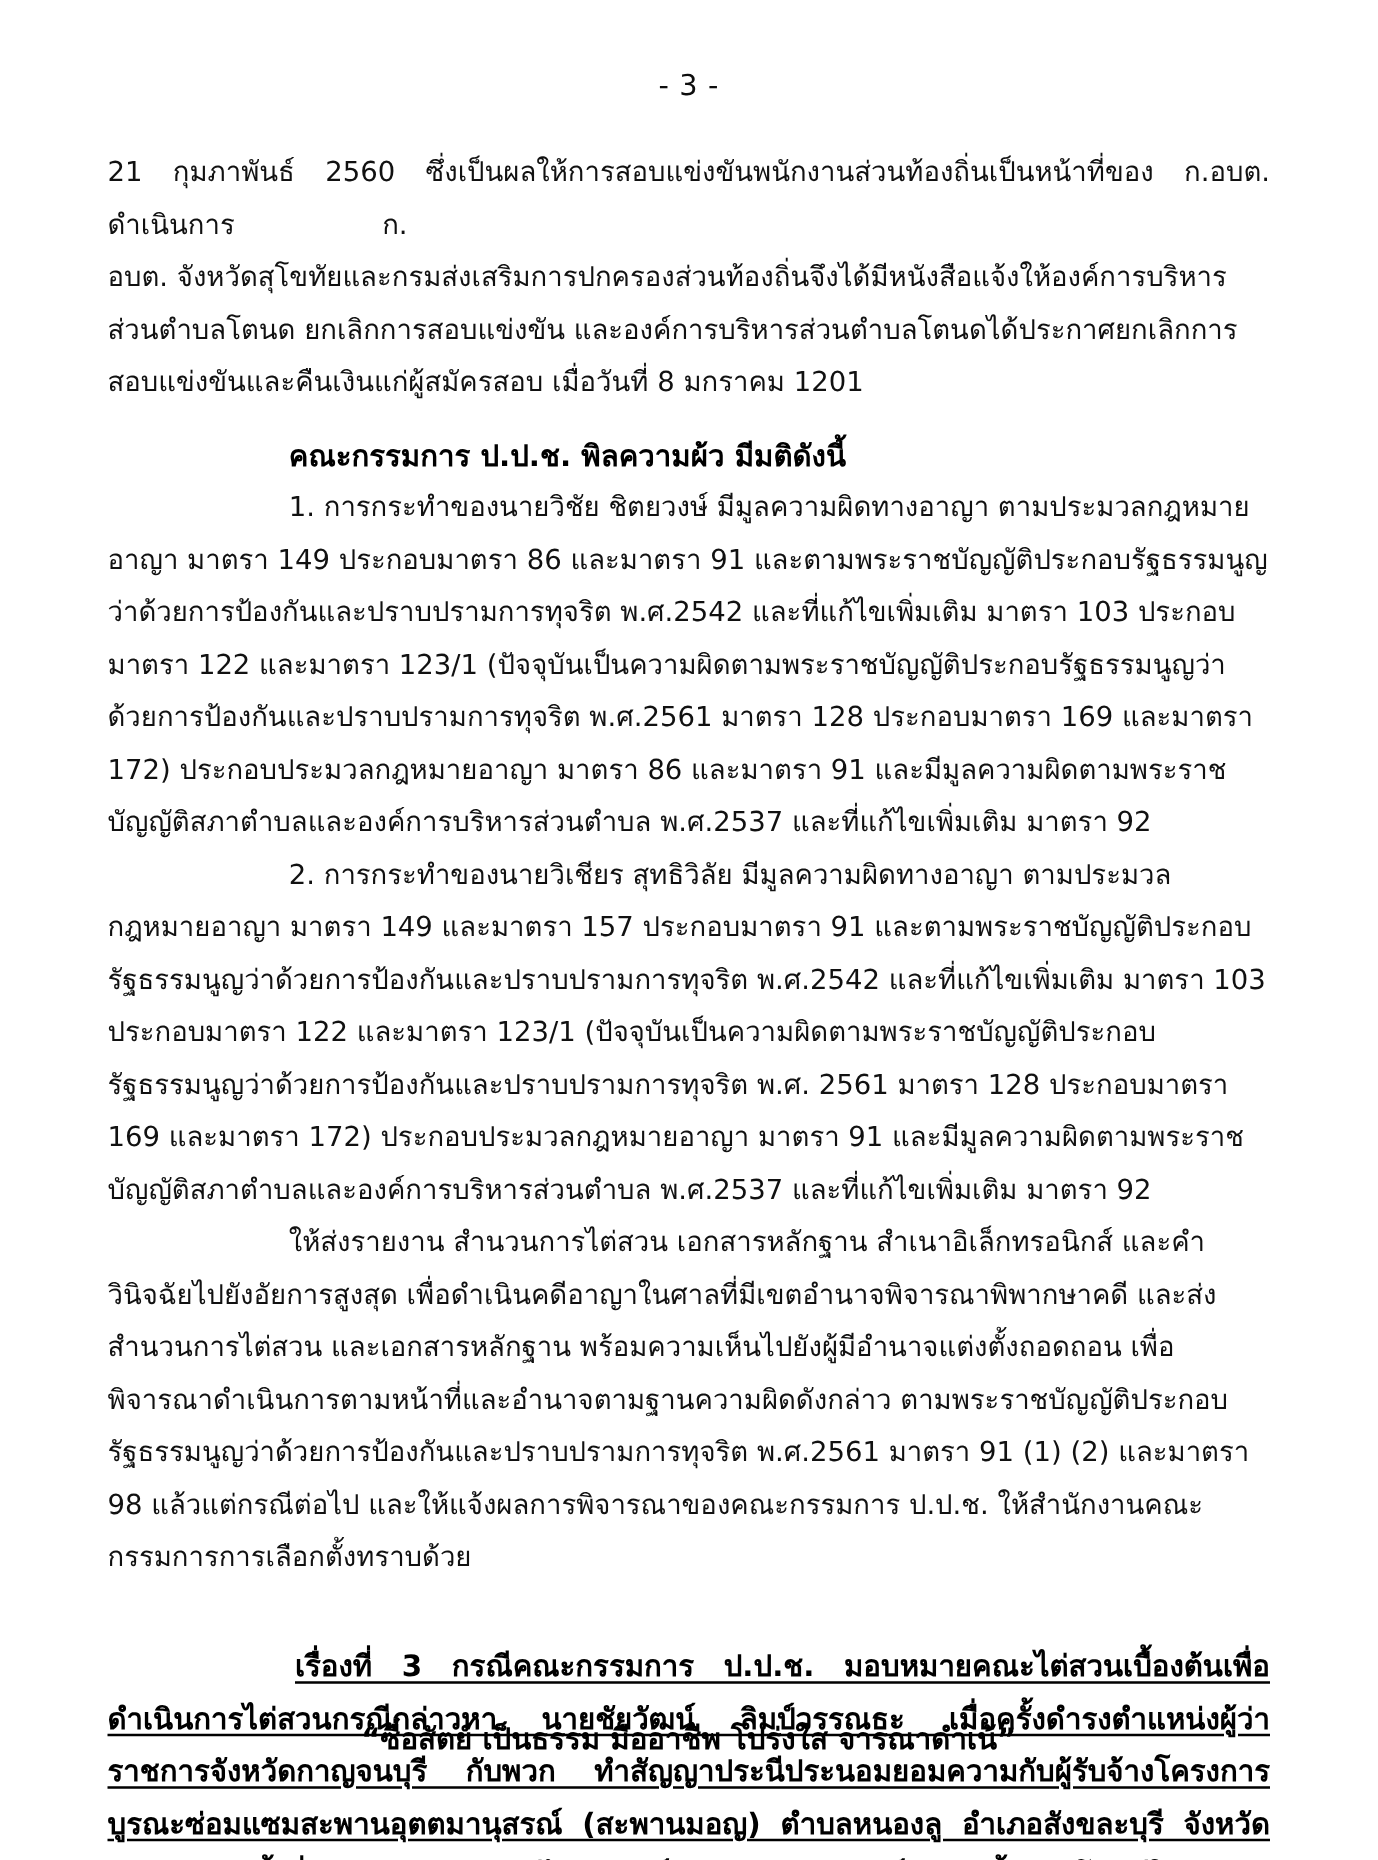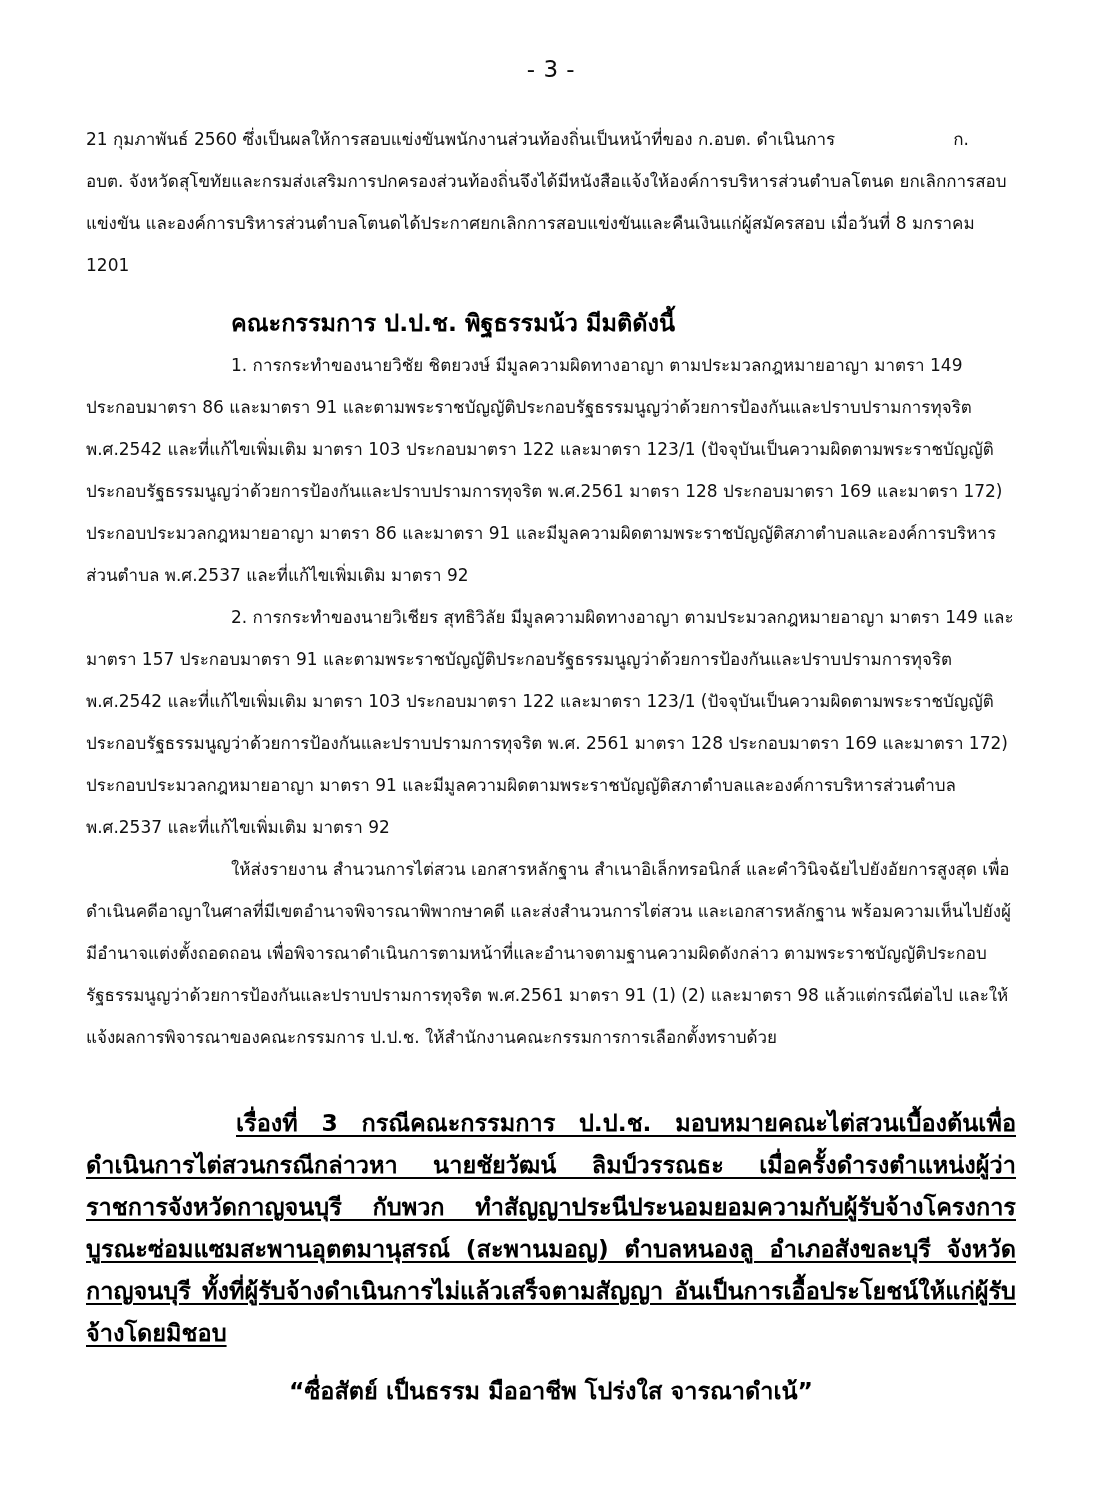--- a/index.html
+++ b/index.html
@@ -30,21 +30,21 @@
     color: #0d0d0d;
   }
   .body-area {
     position: absolute;
     left: 86px;
     top: 118px;
     width: 930px;
   }
   p.para {
     margin: 0;
-    font-size: 17px;
+    font-size: 22px;
     line-height: 42px;
     color: #111111;
     text-align: justify;
     text-justify: inter-word;
     word-spacing: 0px;
   }
   p.para.last-line-left {
     text-align: left;
   }
   .para-indent {
@@ -96,21 +96,21 @@
   <div class="page-number">- 3 -</div>
 
   <div class="body-area">
 
     <p class="para"><span>21 กุมภาพันธ์ 2560 ซึ่งเป็นผลให้การสอบแข่งขันพนักงานส่วนท้องถิ่นเป็นหน้าที่ของ ก.อบต. ดำเนินการ</span><span class="trail-gap"></span><span>ก.</span></p>
 
     <p class="para last-line-left">อบต. จังหวัดสุโขทัยและกรมส่งเสริมการปกครองส่วนท้องถิ่นจึงได้มีหนังสือแจ้งให้องค์การบริหารส่วนตำบลโตนด ยกเลิกการสอบแข่งขัน และองค์การบริหารส่วนตำบลโตนดได้ประกาศยกเลิกการสอบแข่งขันและคืนเงินแก่ผู้สมัครสอบ เมื่อวันที่ 8 มกราคม 1201</p>
 
     <div class="spacer-sm"></div>
 
-    <p class="heading-bold">คณะกรรมการ ป.ป.ช. พิฐธรรมน้ว มีมติดังนี้</p>
+    <p class="heading-bold">คณะกรรมการ ป.ป.ช. พิลความผ้ว มีมติดังนี้</p>
 
     <p class="para para-indent last-line-left">1. การกระทำของนายวิชัย ชิตยวงษ์ มีมูลความผิดทางอาญา ตามประมวลกฎหมายอาญา มาตรา 149 ประกอบมาตรา 86 และมาตรา 91 และตามพระราชบัญญัติประกอบรัฐธรรมนูญว่าด้วยการป้องกันและปราบปรามการทุจริต พ.ศ.2542 และที่แก้ไขเพิ่มเติม มาตรา 103 ประกอบมาตรา 122 และมาตรา 123/1 (ปัจจุบันเป็นความผิดตามพระราชบัญญัติประกอบรัฐธรรมนูญว่าด้วยการป้องกันและปราบปรามการทุจริต พ.ศ.2561 มาตรา 128 ประกอบมาตรา 169 และมาตรา 172) ประกอบประมวลกฎหมายอาญา มาตรา 86 และมาตรา 91 และมีมูลความผิดตามพระราชบัญญัติสภาตำบลและองค์การบริหารส่วนตำบล พ.ศ.2537 และที่แก้ไขเพิ่มเติม มาตรา 92</p>
 
     <p class="para para-indent last-line-left">2. การกระทำของนายวิเชียร สุทธิวิลัย มีมูลความผิดทางอาญา ตามประมวลกฎหมายอาญา มาตรา 149 และมาตรา 157 ประกอบมาตรา 91 และตามพระราชบัญญัติประกอบรัฐธรรมนูญว่าด้วยการป้องกันและปราบปรามการทุจริต พ.ศ.2542 และที่แก้ไขเพิ่มเติม มาตรา 103 ประกอบมาตรา 122 และมาตรา 123/1 (ปัจจุบันเป็นความผิดตามพระราชบัญญัติประกอบรัฐธรรมนูญว่าด้วยการป้องกันและปราบปรามการทุจริต พ.ศ. 2561 มาตรา 128 ประกอบมาตรา 169 และมาตรา 172) ประกอบประมวลกฎหมายอาญา มาตรา 91 และมีมูลความผิดตามพระราชบัญญัติสภาตำบลและองค์การบริหารส่วนตำบล พ.ศ.2537 และที่แก้ไขเพิ่มเติม มาตรา 92</p>
 
     <p class="para para-indent last-line-left">ให้ส่งรายงาน สำนวนการไต่สวน เอกสารหลักฐาน สำเนาอิเล็กทรอนิกส์ และคำวินิจฉัยไปยังอัยการสูงสุด เพื่อดำเนินคดีอาญาในศาลที่มีเขตอำนาจพิจารณาพิพากษาคดี และส่งสำนวนการไต่สวน และเอกสารหลักฐาน พร้อมความเห็นไปยังผู้มีอำนาจแต่งตั้งถอดถอน เพื่อพิจารณาดำเนินการตามหน้าที่และอำนาจตามฐานความผิดดังกล่าว ตามพระราชบัญญัติประกอบรัฐธรรมนูญว่าด้วยการป้องกันและปราบปรามการทุจริต พ.ศ.2561 มาตรา 91 (1) (2) และมาตรา 98 แล้วแต่กรณีต่อไป และให้แจ้งผลการพิจารณาของคณะกรรมการ ป.ป.ช. ให้สำนักงานคณะกรรมการการเลือกตั้งทราบด้วย</p>
 
     <div class="spacer-lg"></div>
 
     <p class="block-underline">เรื่องที่ 3 กรณีคณะกรรมการ ป.ป.ช. มอบหมายคณะไต่สวนเบื้องต้นเพื่อดำเนินการไต่สวนกรณีกล่าวหา นายชัยวัฒน์ ลิมป์วรรณธะ เมื่อครั้งดำรงตำแหน่งผู้ว่าราชการจังหวัดกาญจนบุรี กับพวก ทำสัญญาประนีประนอมยอมความกับผู้รับจ้างโครงการบูรณะซ่อมแซมสะพานอุตตมานุสรณ์ (สะพานมอญ) ตำบลหนองลู อำเภอสังขละบุรี จังหวัดกาญจนบุรี ทั้งที่ผู้รับจ้างดำเนินการไม่แล้วเสร็จตามสัญญา อันเป็นการเอื้อประโยชน์ให้แก่ผู้รับจ้างโดยมิชอบ</p>

